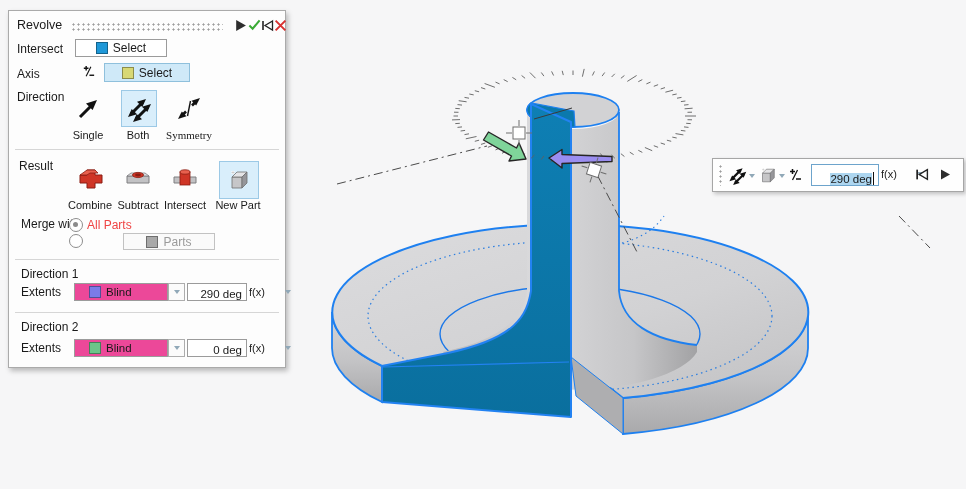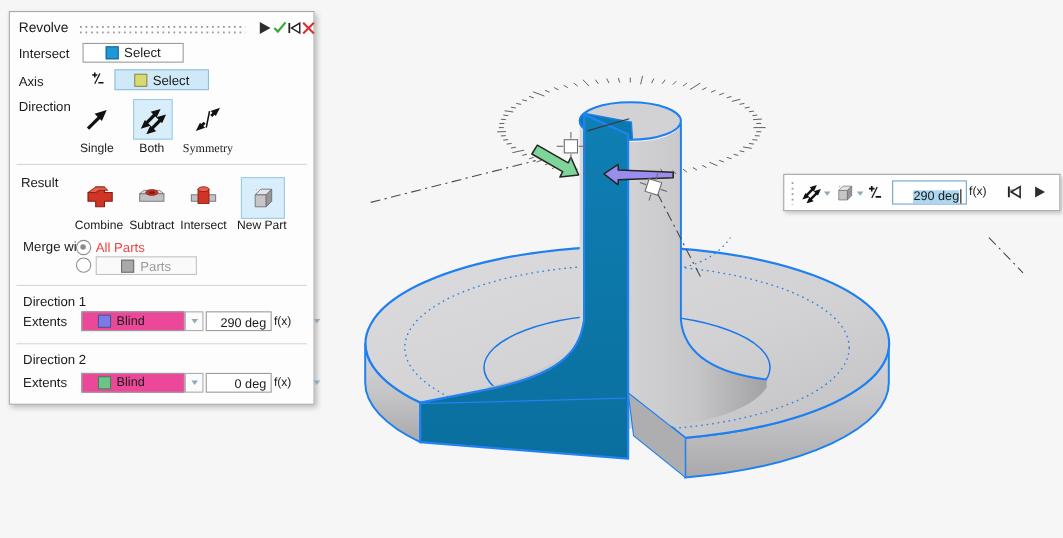--- a/index.html
+++ b/index.html
@@ -36,21 +36,21 @@
          border-top:4px solid #90a8b8;}
   .num{position:absolute;height:16px;background:#fff;border:1px solid #9b9b9b;font-size:11.5px;
        display:flex;align-items:flex-end;justify-content:flex-end;padding-right:4px;}
   .fx{position:absolute;font-size:11px;color:#222;display:flex;align-items:center;gap:20px;cursor:pointer;}
   .radio{position:absolute;width:12px;height:12px;border:1px solid #8d8d8d;border-radius:50%;
          background:#fff;cursor:pointer;}
   .radio.on::after{content:"";position:absolute;left:2.5px;top:2.5px;width:5px;height:5px;
          border-radius:50%;background:#8b8b8b;}
   .gray{color:#ef4444;text-align:right;}
   .partsbtn{position:absolute;display:flex;align-items:center;justify-content:center;gap:5px;
-            border:1px solid #c2c2c2;background:#fafafa;height:15px;color:#9a9a9a;}
+            border:1px solid #c2c2c2;background:#fafafa;height:15px;color:#9a9a9a;margin-left:36px;}
   
   #mtb{left:712px;top:158px;width:250px;height:32px;background:#fefefe;border:1px solid #a6a6a6;
        box-shadow:2px 2px 4px rgba(0,0,0,.22);}
   #mtb .num{height:20px;border-color:#6da4cc;}
   .selhl{background:#add6f0;}
   .tcaret{display:inline-block;width:1px;height:13px;background:#111;margin-left:1px;}
   .mbtn{position:absolute;cursor:pointer;display:flex;align-items:center;justify-content:center;}
 </style>
 </head>
 <body>

